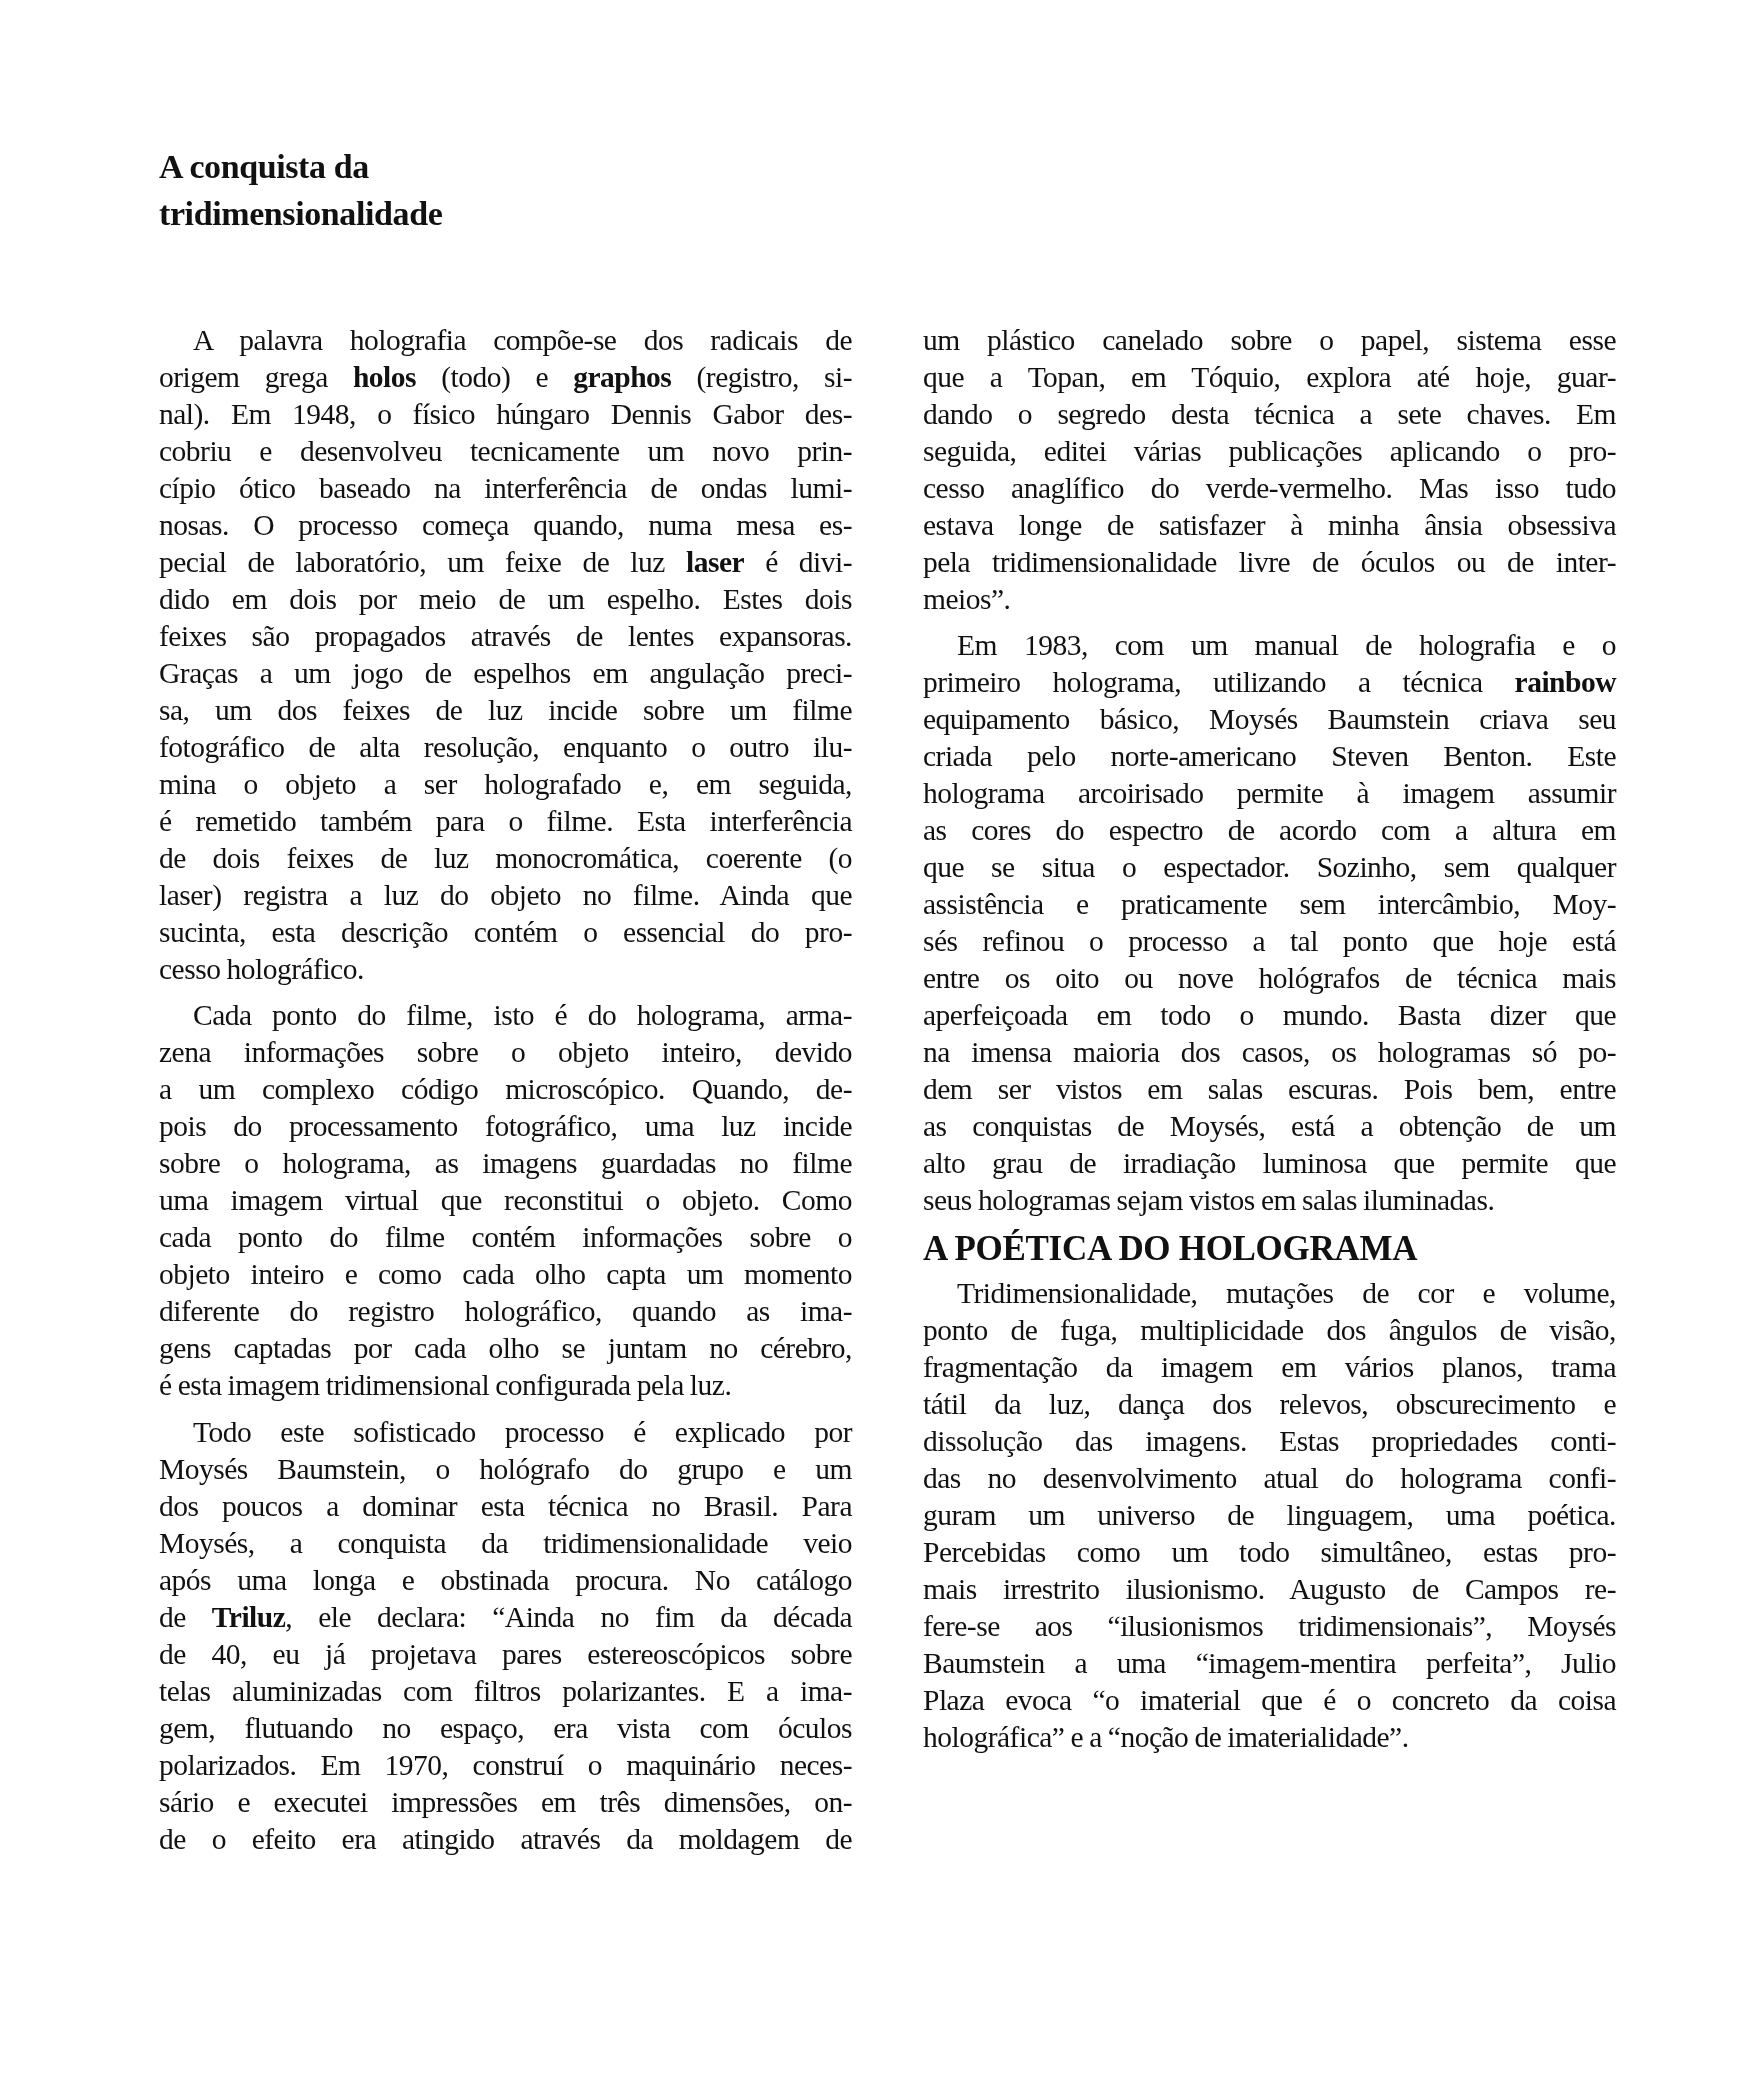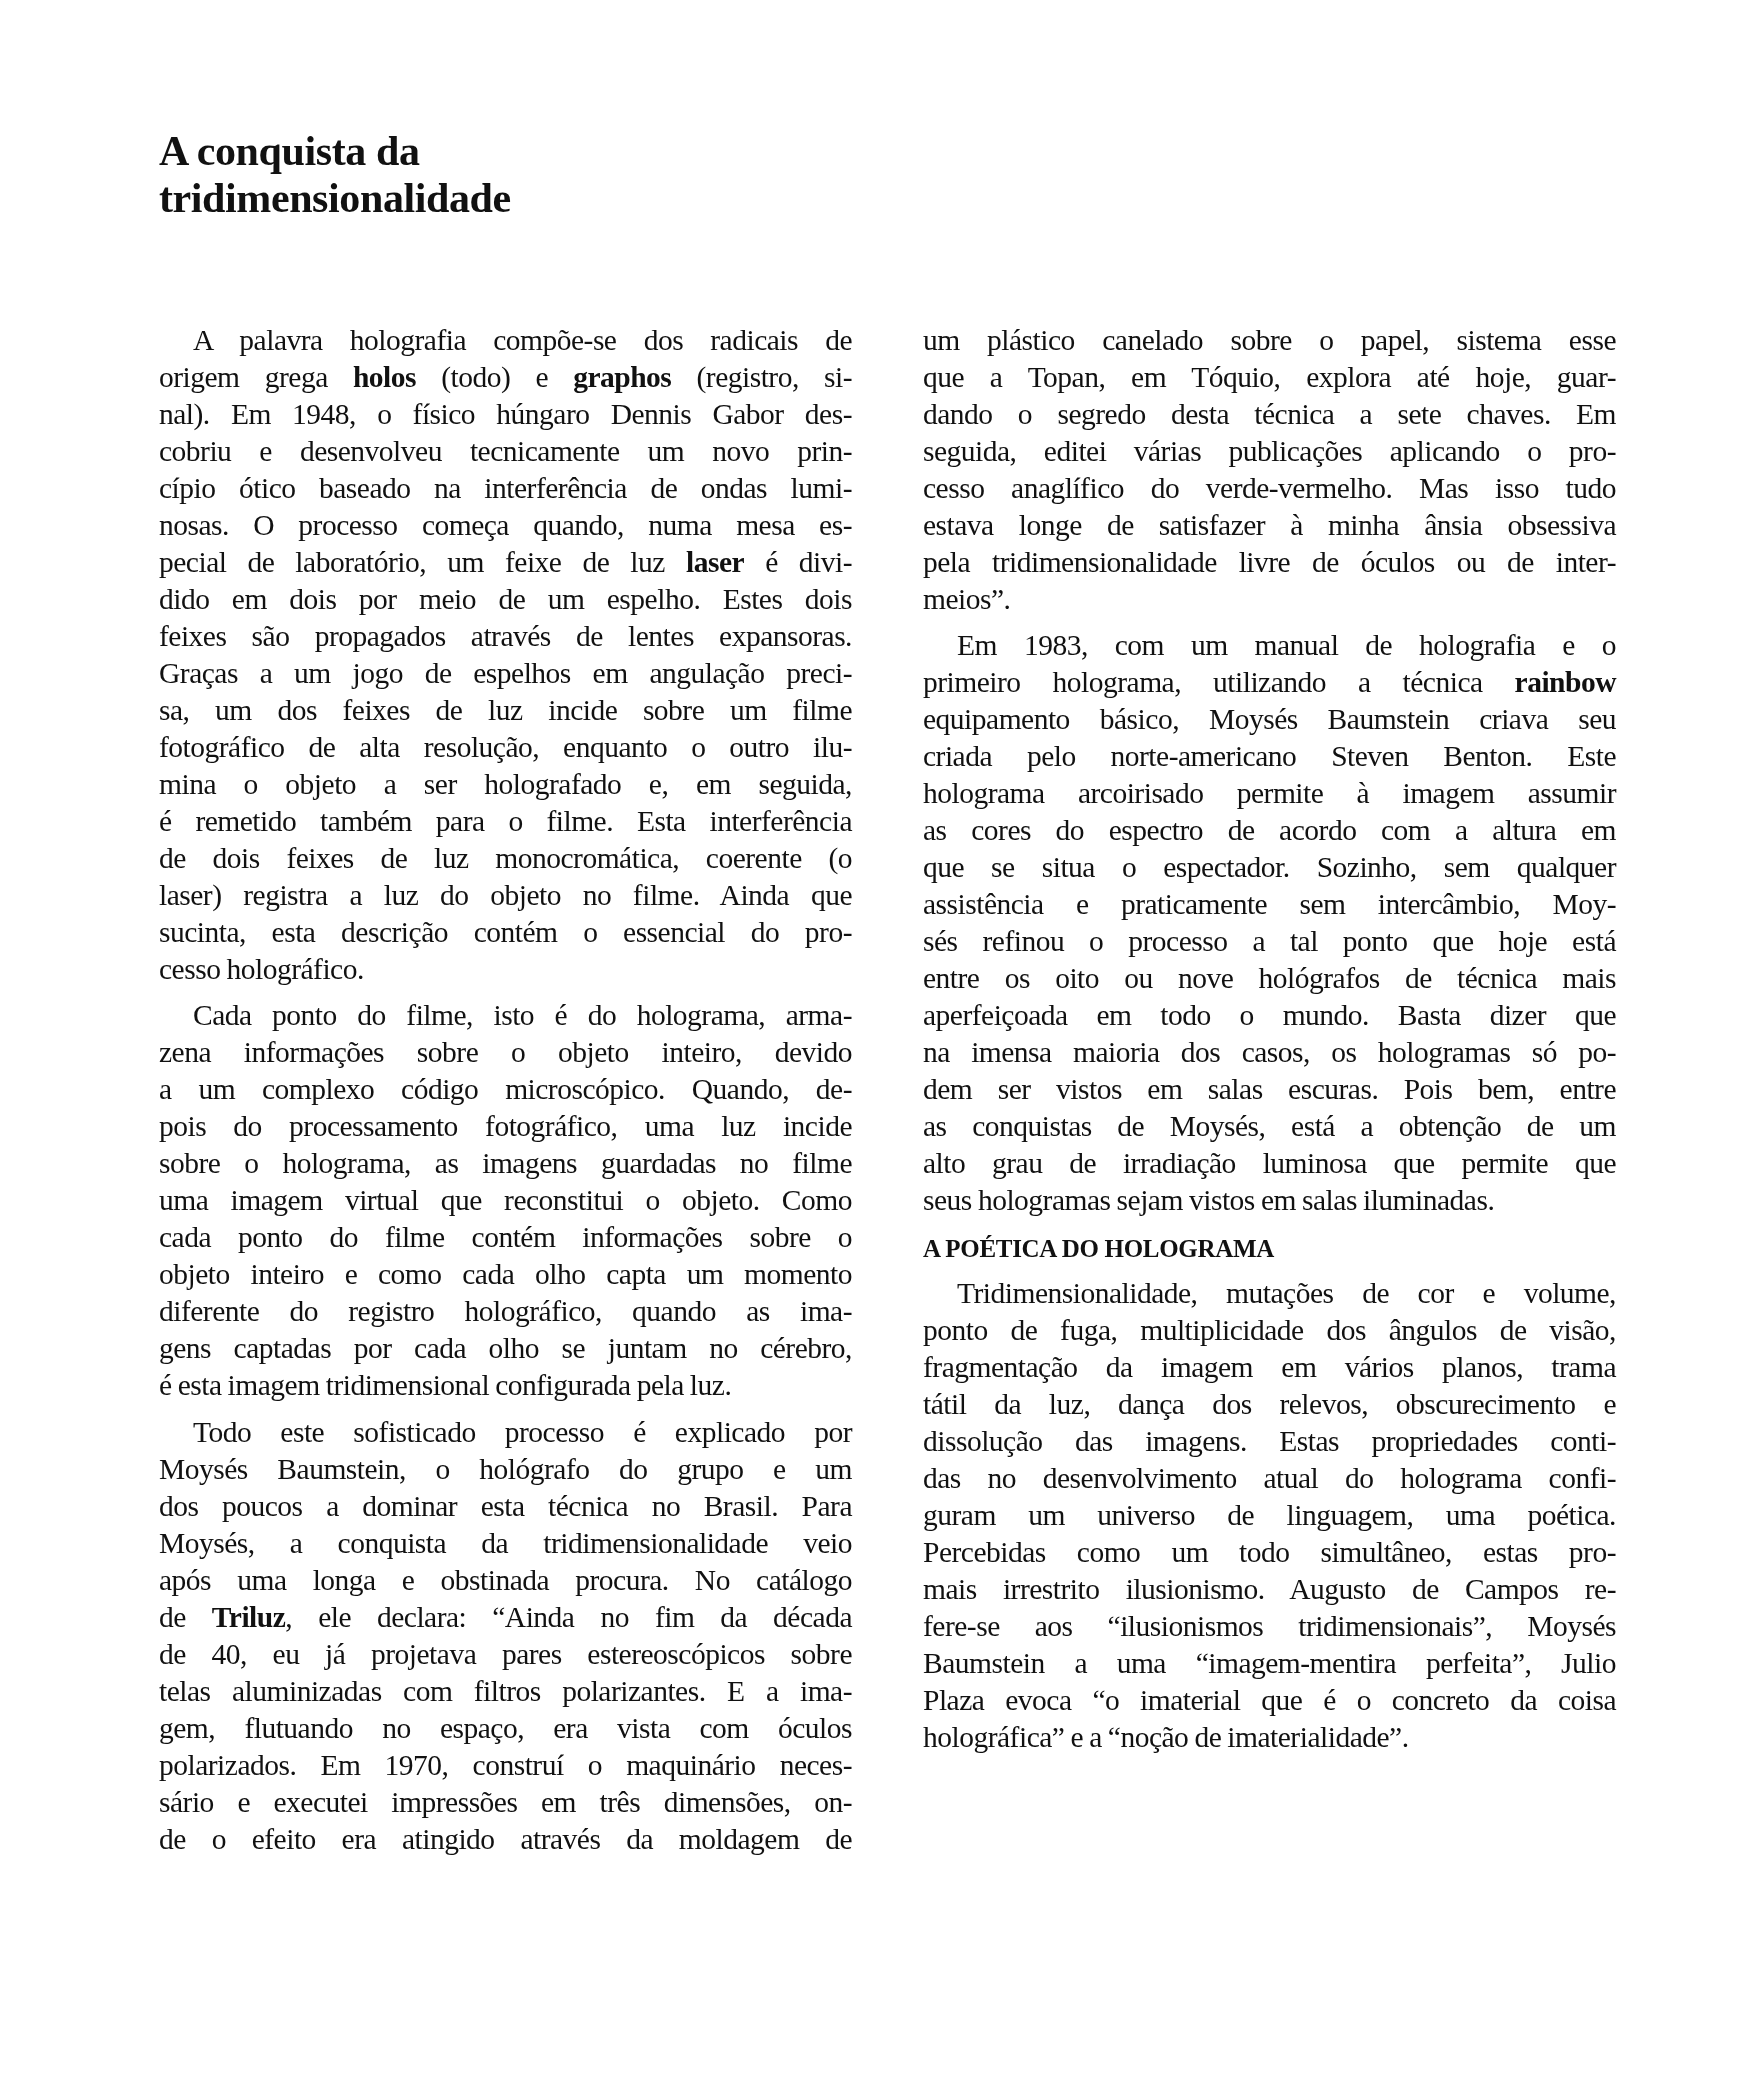--- a/index.html
+++ b/index.html
@@ -1,31 +1,31 @@
 <!DOCTYPE html>
 <html style="font-size:13.5px"><head>
 <meta charset="utf-8">
 <style>
   html, body { margin: 0; padding: 0; background: #ffffff; }
   body { width: 1752px; height: 2100px; position: relative; overflow: hidden;
          font-family: "Liberation Serif", "DejaVu Serif", serif; color: #111111; }
-  .title { position: absolute; left: 159px; top: 128px; font-weight: bold;
-           font-size: 42px; line-height: 47px; letter-spacing: -0.4px; margin: 0; }
+  .title { position: absolute; left: 159px; top: 143px; font-weight: bold;
+           font-size: 34px; line-height: 47px; letter-spacing: -0.4px; margin: 0; }
   .title span { display: block; }
   .col { position: absolute; top: 322px; width: 693px; }
   .col-left { left: 159px; }
   .col-right { left: 923px; }
   .para { margin: 0 0 9.3px 0; }
   .line { display: block; font-size: 29.5px; line-height: 37px; height: 37px;
           text-align: justify; text-align-last: justify; white-space: nowrap;
           transform-origin: left center; letter-spacing: -0.5px; word-spacing: -0.8px; }
   .line.last { text-align-last: left; }
   .line.indent { padding-left: 34px; }
   .line b { font-weight: bold; }
-  .heading { display: block; font-weight: bold; font-size: 25px; line-height: 39px;
+  .heading { display: block; font-weight: bold; font-size: 35px; line-height: 39px;
              margin: 1.7px 0 7.6px 0; letter-spacing: -0.3px; }
 </style>
 </head>
 <body>
 
 <h1 class="title">
   <span>A conquista da</span>
   <span>tridimensionalidade</span>
 </h1>
 

